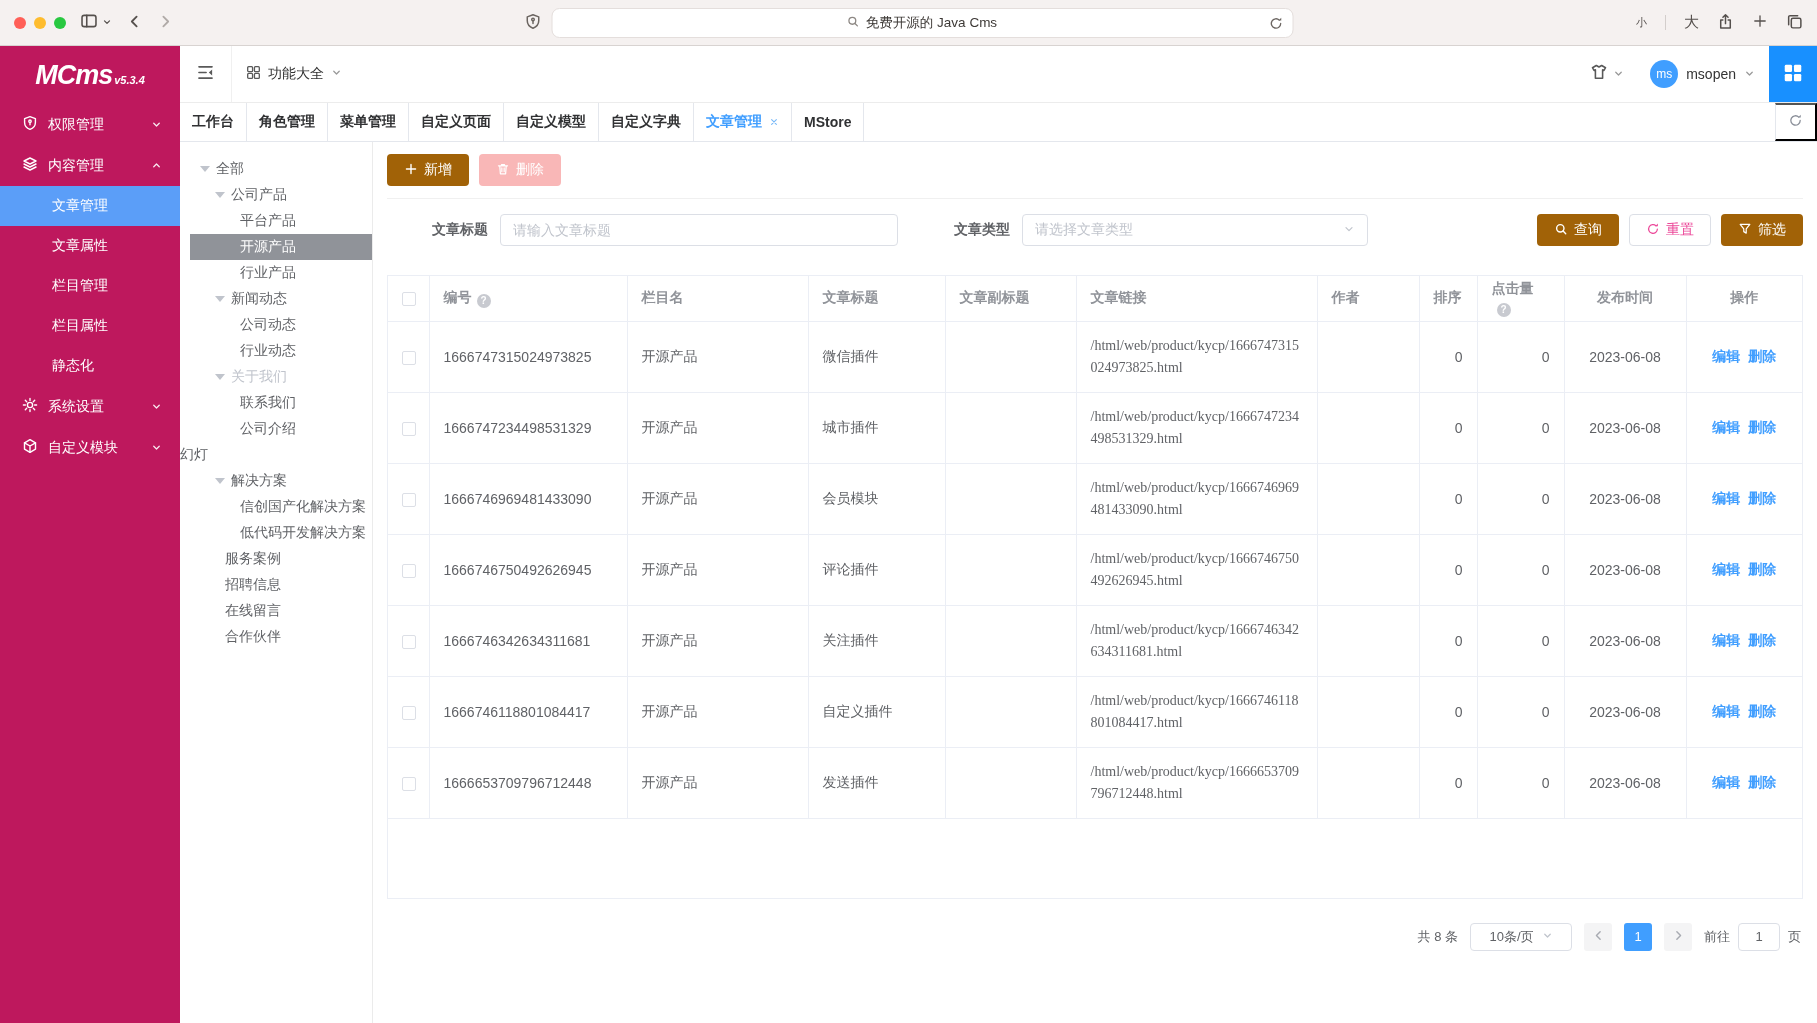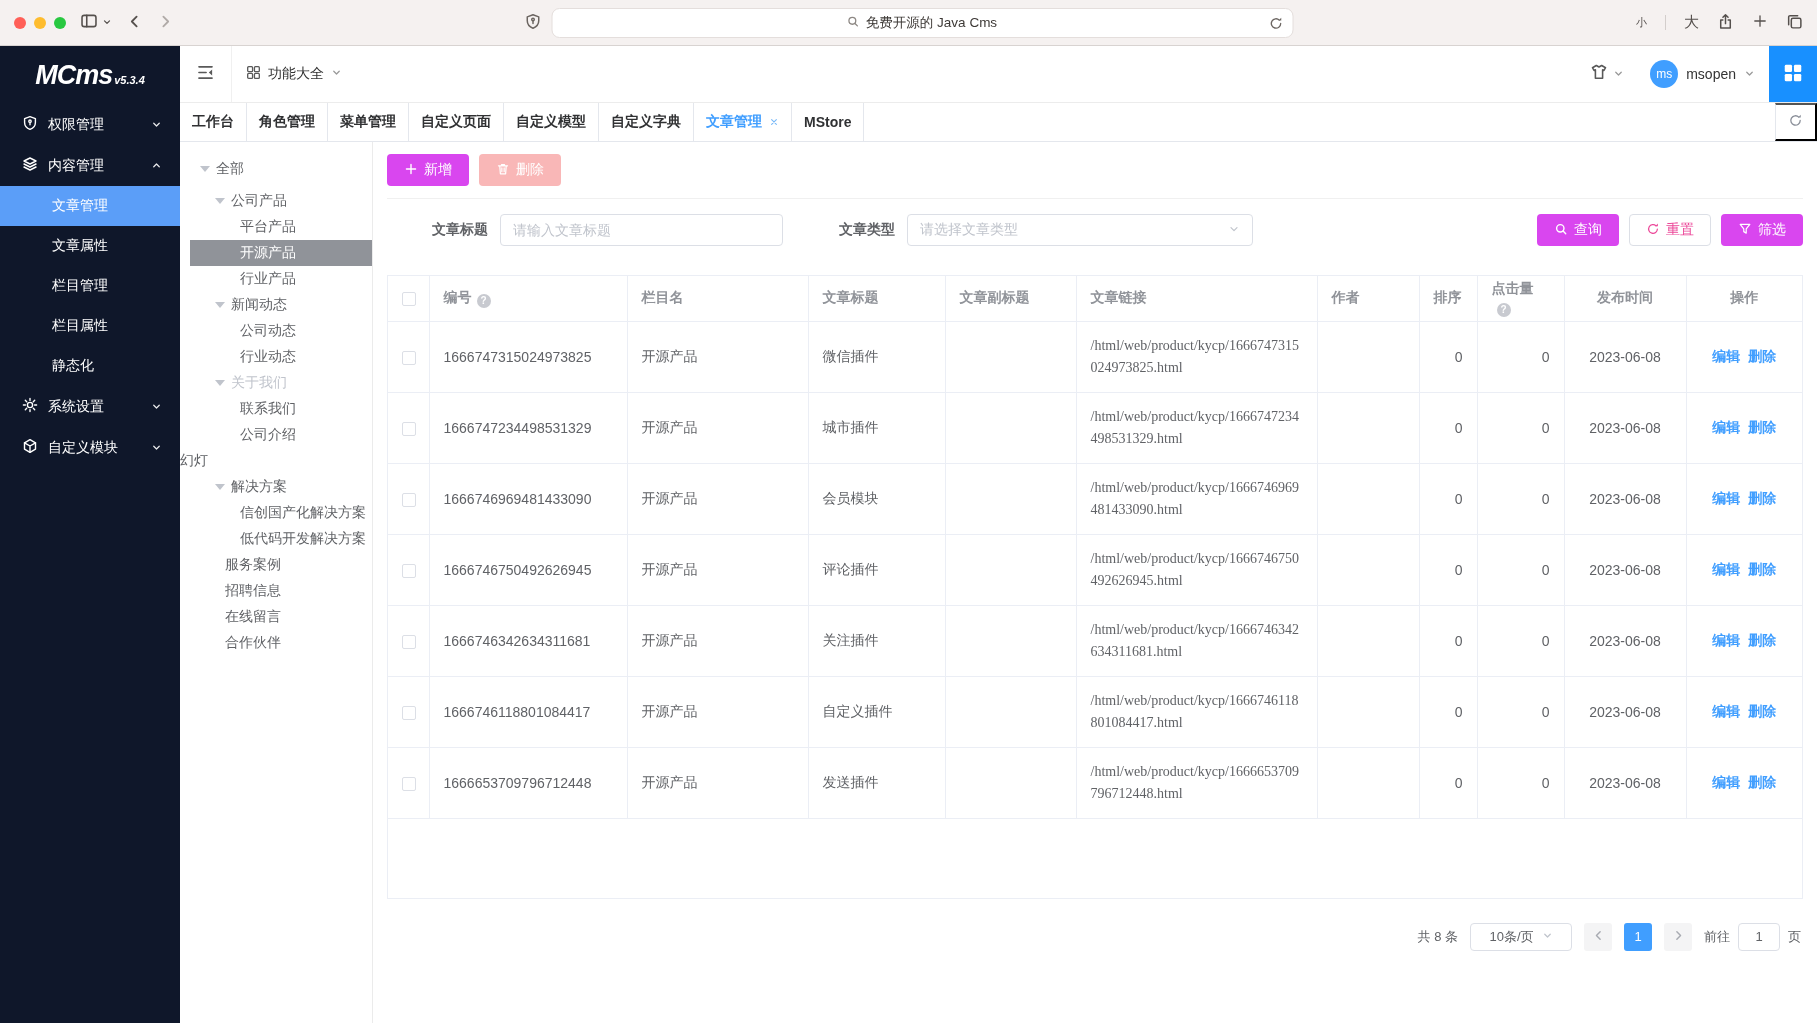--- a/index.html
+++ b/index.html
@@ -19,21 +19,21 @@
   .addr { position:relative; width:742px; height:30px; background:#fff; border:1px solid #e4dedc;
     border-radius:8px; display:flex; align-items:center; justify-content:center; gap:6px;
     font-size:13.5px; color:#3d3936; }
   .addr .reload { position:absolute; right:9px; top:7px; color:#6b6561; }
   .chrome-right { margin-left:auto; display:flex; align-items:center; gap:18px; }
   .txt-small{font-size:11px} .txt-large{font-size:15px}
   .vdiv { width:1px; height:15px; background:#d3cecc; }
 
   
   .app { display:flex; height:977px; }
-  .sidebar { width:180px; background:#0f172a; color:#fff; flex-shrink:0; }
+  .sidebar { width:180px; background:#be185d; color:#fff; flex-shrink:0; }
   .logo { height:58px; display:flex; align-items:center; justify-content:center; gap:2px;
     font-style:italic; font-weight:bold; }
   .logo .name { font-size:27px; letter-spacing:-1px; }
   .logo .ver { font-size:11px; margin-top:10px; }
   .menu-group { height:41px; display:flex; align-items:center; padding:0 18px 0 22px; gap:10px;
     font-size:14px; cursor:pointer; }
   .menu-group .chev { margin-left:auto; opacity:.9; }
   .menu-sub { height:40px; display:flex; align-items:center; padding-left:52px; font-size:14px; cursor:pointer; }
   .menu-sub.active { background:#5b9ef8; }
 
@@ -71,27 +71,27 @@
   .tree-row .caret { width:0; height:0; border-left:5px solid transparent; border-right:5px solid transparent;
     border-top:6px solid #c0c4cc; margin-right:6px; flex-shrink:0; }
   .tree-row.disabled { color:#c0c4cc; }
   .tree-row.selected { background:#909399; color:#fff; }
 
   .main-panel { flex:1; padding:12px 14px 0 14px; display:flex; flex-direction:column; min-width:0; }
   .btn-row { display:flex; gap:10px; padding-bottom:12px; border-bottom:1px solid #f0f0f0; }
   .btn { display:inline-flex; align-items:center; gap:6px; height:32px; padding:0 16px; border-radius:4px;
     border:1px solid transparent; font-size:14px; cursor:pointer;
     font-family:"Liberation Sans","DejaVu Sans",sans-serif; }
-  .btn-primary { background:#d946ef; color:#fff; }
+  .btn-primary { background:#a16207; color:#fff; }
   .btn-danger-disabled { background:#f9b7b7; color:#fff; cursor:not-allowed; }
   .btn-plain { background:#fff; color:#ec4899; border-color:#dcdfe6; }
 
   .filter-row { display:flex; align-items:center; padding:15px 0 15px 45px; }
   .f-label { font-size:14px; font-weight:600; color:#606266; margin-right:12px; white-space:nowrap; }
-  .f-input { width:283px; height:32px; border:1px solid #dcdfe6; border-radius:4px; padding:0 12px;
+  .f-input { width:398px; height:32px; border:1px solid #dcdfe6; border-radius:4px; padding:0 12px;
     font-size:14px; color:#606266; outline:none;
     font-family:"Liberation Sans","DejaVu Sans",sans-serif; }
   .f-input::placeholder { color:#c0c4cc; }
   .f-select { width:346px; height:32px; border:1px solid #dcdfe6; border-radius:4px; padding:0 12px;
     display:flex; align-items:center; font-size:14px; color:#c0c4cc; cursor:pointer; background:#fff; }
   .f-select .chev { margin-left:auto; color:#c0c4cc; }
   .gap56 { width:56px; }
   .filter-btns { margin-left:auto; display:flex; gap:10px; }
 
   
@@ -355,21 +355,21 @@
             </svg></span>
         </button>
     </div>
 
     <div class="content">
       <div class="tree-panel" id="tree">
           <div class="tree-row" style="padding-left: 20px;">
             <span class="caret"></span>
             <span>全部</span>
           </div>
-          <div class="tree-row" style="padding-left: 35px; margin-top: 6px;">
+          <div class="tree-row" style="padding-left: 35px;">
             <span class="caret"></span>
             <span>公司产品</span>
           </div>
           <div class="tree-row" style="padding-left: 60px;">
             <span>平台产品</span>
           </div>
           <div class="tree-row selected" style="margin-left: 10px; padding-left: 50px;">
             <span>开源产品</span>
           </div>
           <div class="tree-row" style="padding-left: 60px;">

